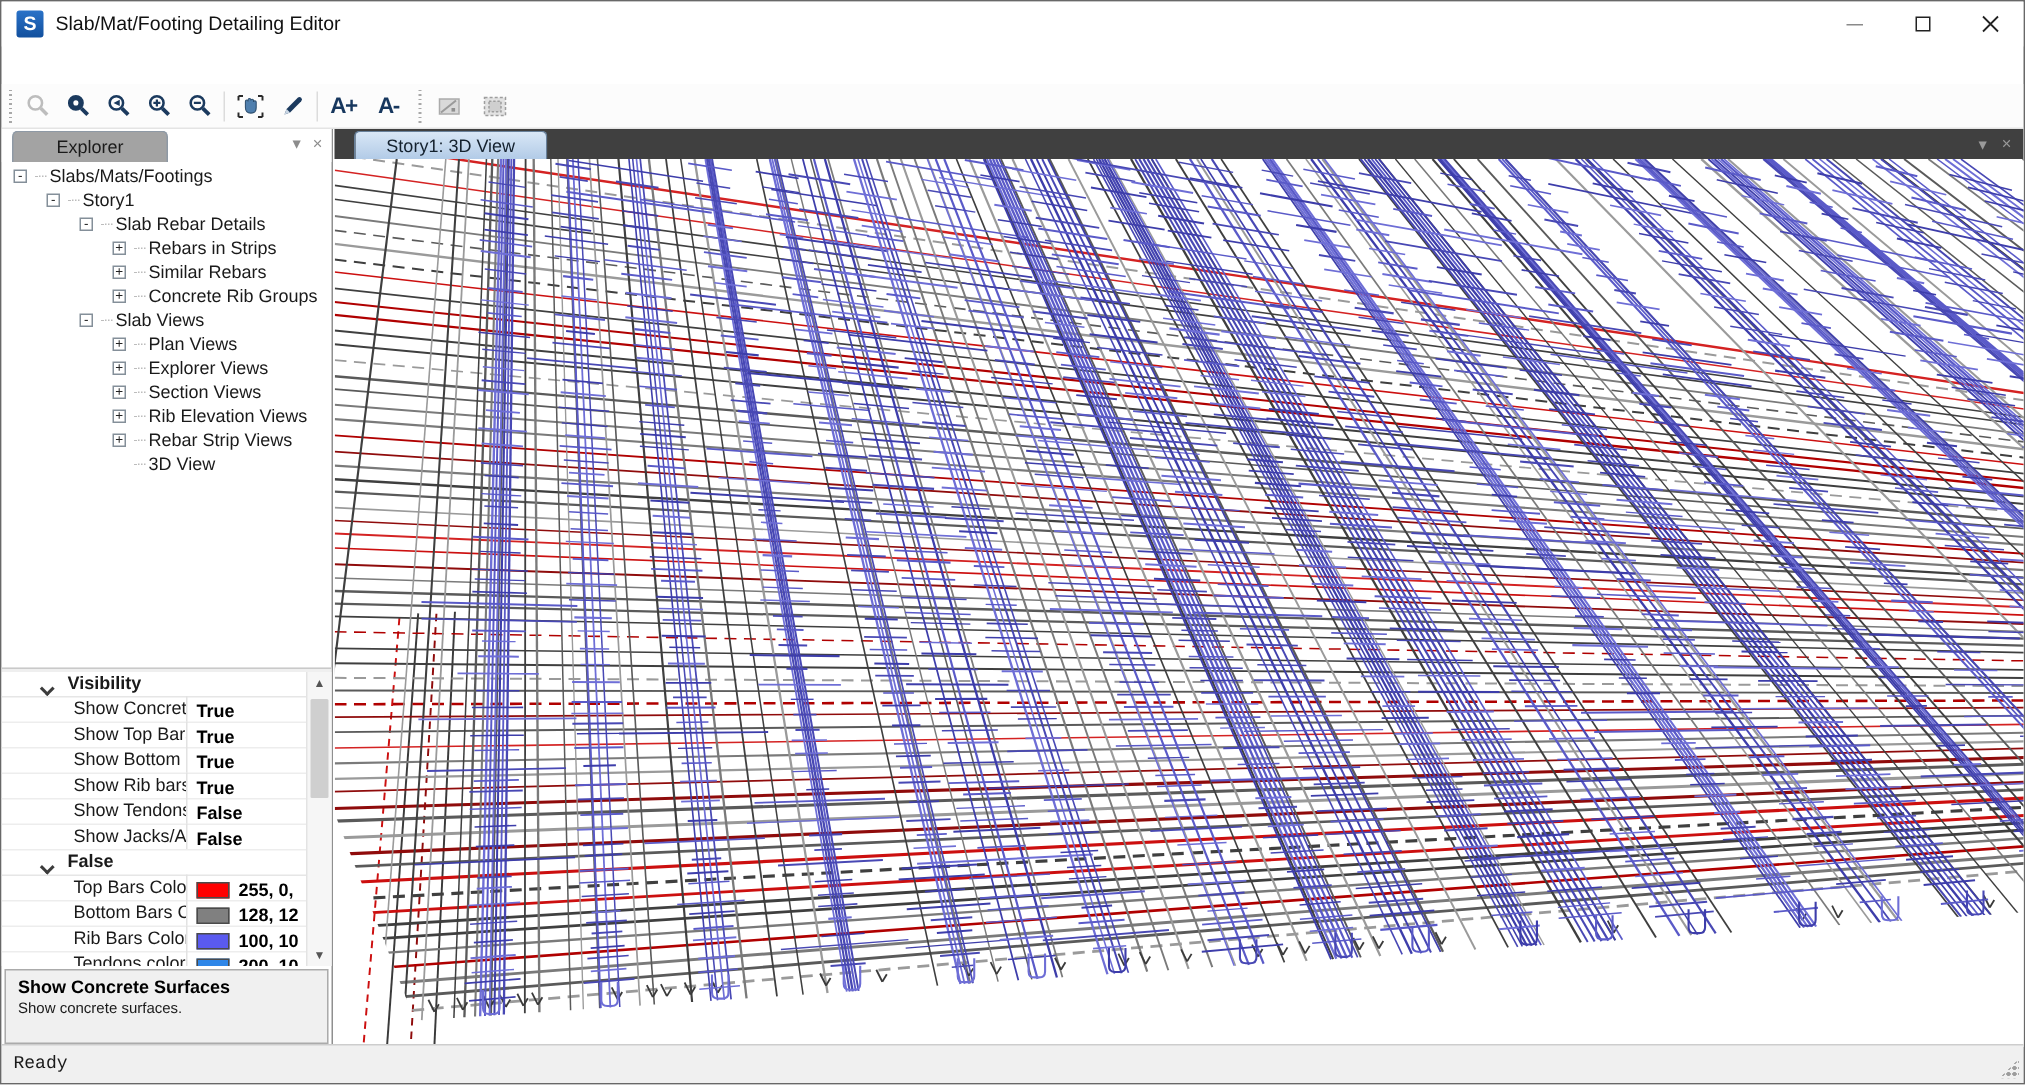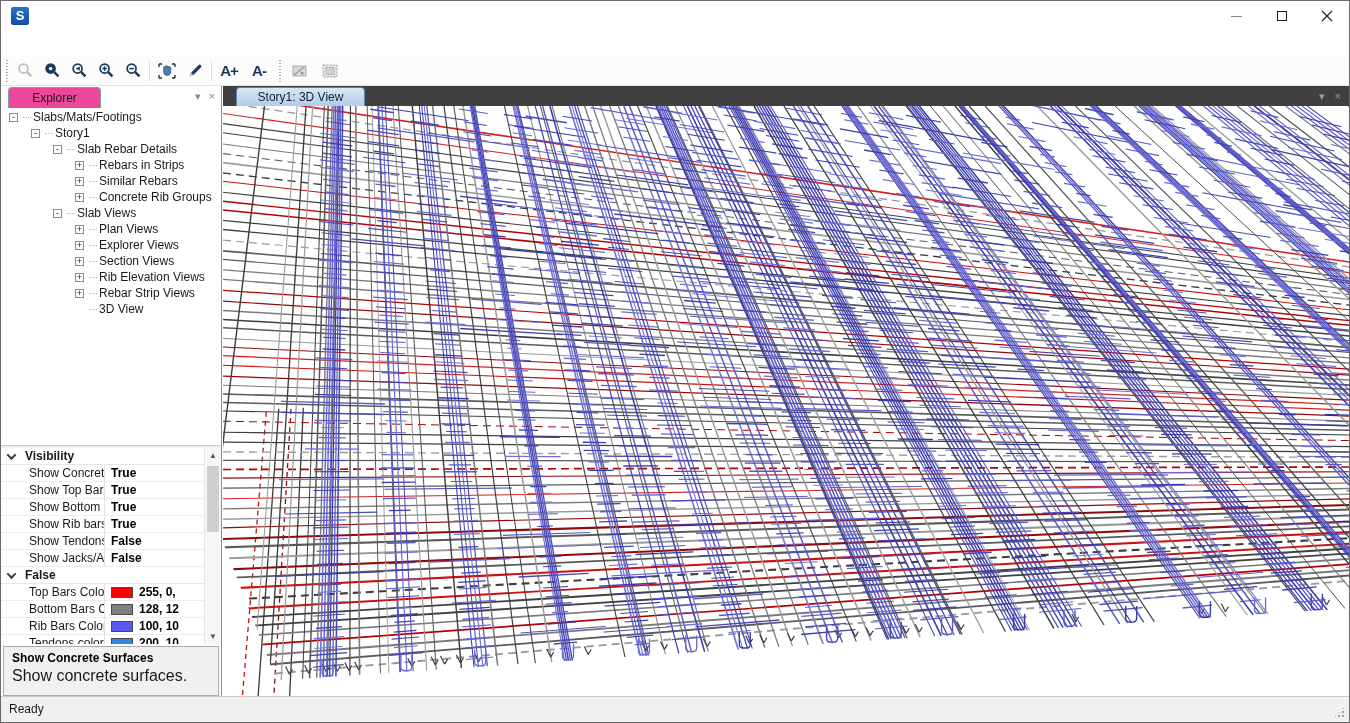--- a/index.html
+++ b/index.html
@@ -30,86 +30,87 @@
     background-image:repeating-linear-gradient(#a8a8a8 0 1px, transparent 1px 3px);
     background-size:2px 100%; background-repeat:no-repeat; background-position:center; }
   .tbtn { width:27px; height:26px; display:flex; align-items:center; justify-content:center; }
   .tbtn.wide { width:30px; }
   .abtn { font-size:15px; font-weight:bold; color:#17375e; letter-spacing:-1px; }
   .tb-sep { width:1px; height:20px; background:#dcdcdc; margin:0 2px; }
   
   .sidebar { position:absolute; top:85px; left:0; width:221px; bottom:26px; background:#ffffff; border-right:1px solid #8f8f8f; }
   .explorer-header { position:absolute; top:0; left:0; right:0; height:22px; background:#fff; }
   .explorer-tab {
-    position:absolute; left:7px; top:1px; width:93px; height:21px; background:#ec4899;
+    position:absolute; left:7px; top:1px; width:104px; height:21px; background:#a3a3a3;
     border:1px solid #8e99a5; border-bottom:none; border-radius:4px 4px 0 0;
     font-size:12px; color:#1a1a1a; text-align:center; line-height:20px;
   }
   .hdr-icons { position:absolute; right:6px; top:3px; display:flex; gap:8px; color:#8c8c8c; font-size:11px; }
   .hdr-icons span { line-height:14px; }
   
   .tree { position:absolute; top:23px; left:0; right:0; height:336px; overflow:hidden; font-size:12px; color:#1a1a1a; }
   .trow { height:16px; display:flex; align-items:center; }
   .tbox {
     flex:0 0 9px; width:9px; height:9px; border:1px solid #848f99; background:#fff;
     display:flex; align-items:center; justify-content:center;
     font-size:9px; line-height:8px; color:#222; margin-right:5px;
   }
   .tbox.leaf { visibility:hidden; }
   .tdots { flex:0 0 8px; border-top:1px dotted #bcbcbc; height:0; margin-right:2px; }
   
   .hsplit { position:absolute; top:359px; left:0; right:0; height:3px; background:#efefef; border-top:1px solid #c9c9c9; }
   
   .props { position:absolute; top:362px; left:0; right:0; height:196px; overflow:hidden; font-size:12px; background:#fff; }
   .props-inner { position:absolute; top:0; left:0; right:17px; }
-  .prow { height:17px; display:flex; align-items:center; border-bottom:1px solid #ededed; }
+  .prow { height:17px; display:flex; align-items:flex-end; border-bottom:1px solid #ededed;padding-left:20px; }
   .prow.cat { font-weight:bold; border-bottom:1px solid #e6e6e6; }
   .chev { flex:0 0 7px; width:7px; height:7px; border-right:2px solid #3c3c3c; border-bottom:2px solid #3c3c3c; transform:rotate(45deg) translate(-1px,-1px); margin:0 10px 0 7px; }
   .pname { width:104px; padding-left:28px; white-space:nowrap; overflow:hidden; border-right:1px solid #e2e2e2; height:17px; line-height:17px; color:#1a1a1a; }
   .prow.cat .pname { border-right:none; width:auto; padding-left:0; }
   .pval { font-weight:bold; padding-left:6px; white-space:nowrap; overflow:hidden; color:#000; display:flex; align-items:center; }
   .swatch { width:22px; height:11px; border:1px solid #4a4a4a; margin-right:6px; flex:0 0 22px; }
   .pscroll { position:absolute; top:0; right:0; bottom:0; width:17px; background:#f6f6f6; border-left:1px solid #e3e3e3; }
   .ps-up, .ps-down { position:absolute; left:0; width:16px; height:15px; text-align:center; font-size:8px; color:#555; line-height:15px; }
   .ps-up { top:0; } .ps-down { bottom:0; }
   .ps-thumb { position:absolute; left:2px; top:18px; width:12px; height:66px; background:#cfcfcf; border-radius:1px; }
   
   .descbox { position:absolute; left:2px; right:2px; top:560px; height:50px; background:#f0f0f0; border:1px solid #ababab; padding:4px 8px; }
   .desc-title { font-size:12px; font-weight:bold; color:#000; }
-  .desc-text { font-size:16px; color:#1a1a1a; margin-top:2px; }
+  .desc-text { font-size:10px; color:#1a1a1a; margin-top:2px; }
   
   .docarea { position:absolute; top:85px; left:222px; right:0; bottom:26px; background:#fafafa; }
   .tabstrip { position:absolute; top:0; left:0; right:0; height:20px; background:#404040; }
   .doc-tab {
     position:absolute; left:13px; top:1px; width:129px; height:19px;
     background:linear-gradient(#dcL, #b3cce7); background:linear-gradient(#d9e7f6,#b2cbe7);
     border:1px solid #68809a; border-bottom:none; border-radius:4px 4px 0 0;
     font-size:12px; color:#14212e; text-align:center; line-height:18px;
   }
   .strip-icons { position:absolute; right:8px; top:4px; display:flex; gap:10px; color:#9a9a9a; font-size:11px; }
   .canvas3d { position:absolute; top:20px; left:0; right:0; bottom:0; background:#ffffff; }
   .canvas3d svg { display:block; }
   
   .statusbar { position:absolute; bottom:0; left:0; right:0; height:26px; background:#f0f0f0; border-top:1px solid #cdcdcd; }
-  .status-text { position:absolute; left:8px; top:0; line-height:25px; font-size:12px; color:#1a1a1a; }
+  .status-text { position:absolute; left:8px; top:0; line-height:25px; font-size:12px; color:#1a1a1a;font-family:Liberation Mono, monospace; }
   .resize-grip { position:absolute; right:3px; bottom:3px; width:13px; height:13px;
     background:
       radial-gradient(circle at 2px 2px, #9c9c9c 1px, transparent 1.4px),
       radial-gradient(circle at 2px 2px, #9c9c9c 1px, transparent 1.4px),
       radial-gradient(circle at 2px 2px, #9c9c9c 1px, transparent 1.4px);
     background-size:4px 4px; background-repeat:repeat; 
     clip-path:polygon(100% 0, 100% 100%, 0 100%); }
 </style>
 </head>
 <body>
 
 <div class="window">
 
   <div class="titlebar">
     <div class="app-icon">S</div>
+    <div class="win-title">Slab/Mat/Footing Detailing Editor</div>
     <div class="win-controls">
       <div class="win-btn">
           <div class="glyph-min"></div>
         </div>
       <div class="win-btn">
           <div class="glyph-max"></div>
         </div>
       <div class="win-btn">
         <svg width="12" height="12" viewBox="0 0 12 12">
             <path d="M1 1 L11 11 M11 1 L1 11" stroke="#222" stroke-width="1.2"></path>

